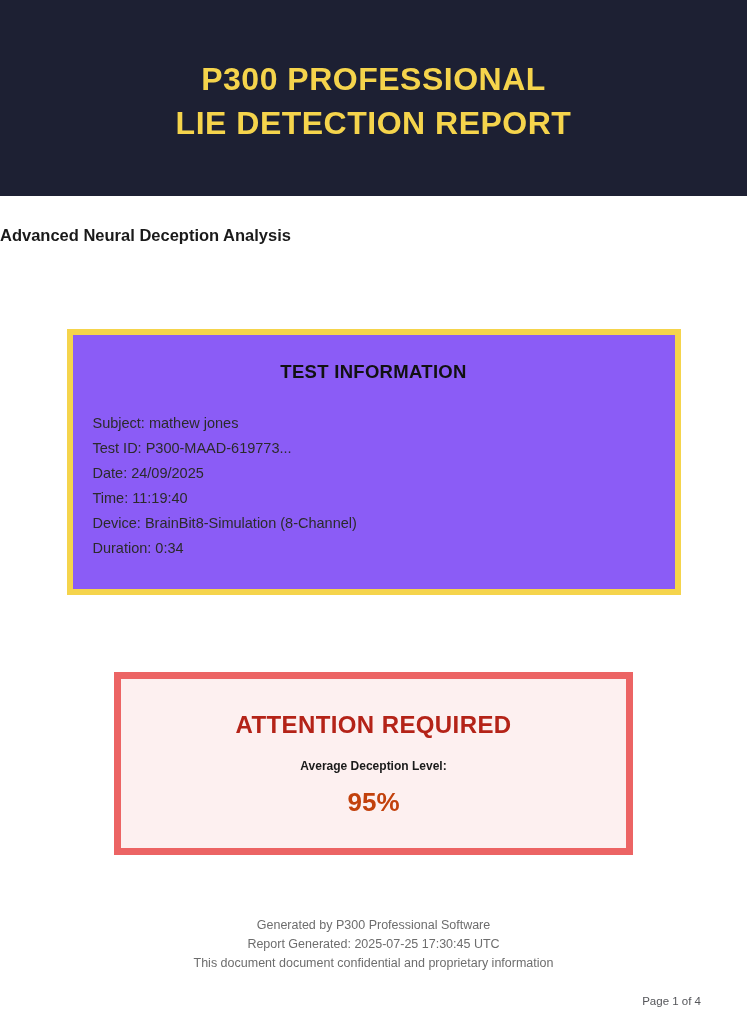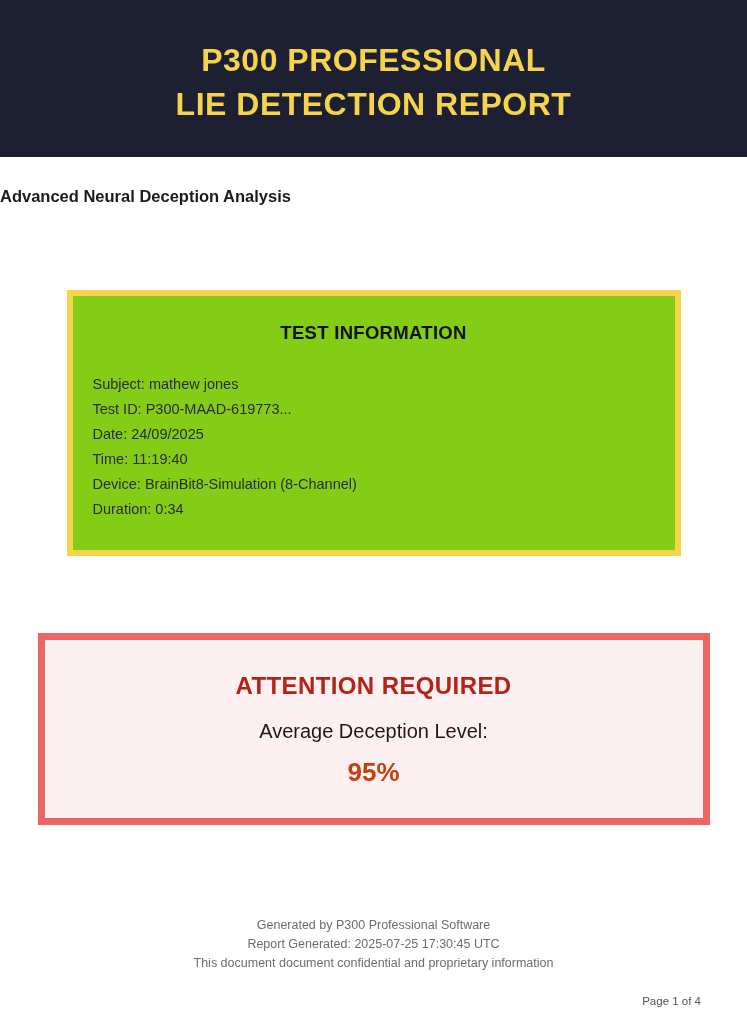--- a/index.html
+++ b/index.html
@@ -14,21 +14,21 @@
     font-family: "Liberation Sans", sans-serif;
     color: #222222;
     position: relative;
     overflow: hidden;
   }
 
   
   .report-header {
     background: #1d2033;
     width: 100%;
-    height: 157px;
+    height: 196px;
     display: flex;
     flex-direction: column;
     align-items: center;
     justify-content: center;
     padding-top: 6px;
   }
   .report-header .title-line {
     color: #f5d44c;
     font-size: 32px;
     font-weight: bold;
@@ -45,21 +45,21 @@
     font-weight: bold;
     color: #1a1a1a;
     margin-top: 30px;
   }
 
   
   .info-panel {
     margin: 84px auto 0 auto;
     width: 614px;
     border: 6px solid #f5d44c;
-    background: #84cc16;
+    background: #8b5cf6;
     padding: 26px 20px 28px 20px;
   }
   .info-panel h2 {
     margin: 0 0 28px 0;
     text-align: center;
     font-size: 18.5px;
     font-weight: bold;
     letter-spacing: 0.3px;
     color: #111111;
   }
@@ -68,36 +68,36 @@
   }
   .info-row {
     font-size: 14.5px;
     line-height: 25px;
     color: #2b2b2b;
   }
 
   
   .alert-panel {
     margin: 77px auto 16px auto;
-    width: 672px;
+    width: 519px;
     border: 7px solid #ec6464;
     background: #fdf0f0;
     padding: 22px 20px 30px 20px;
     text-align: center;
   }
   .alert-title {
     color: #b42318;
     font-size: 24px;
     font-weight: bold;
     letter-spacing: 0.4px;
     margin: 10px 0 20px 0;
   }
   .alert-label {
-    font-size: 20px;
-    font-weight: normal;
+    font-size: 12px;
+    font-weight: bold;
     color: #1a1a1a;
     margin-bottom: 14px;
   }
   .alert-value {
     color: #c2410c;
     font-size: 26px;
     font-weight: bold;
   }
 
   

